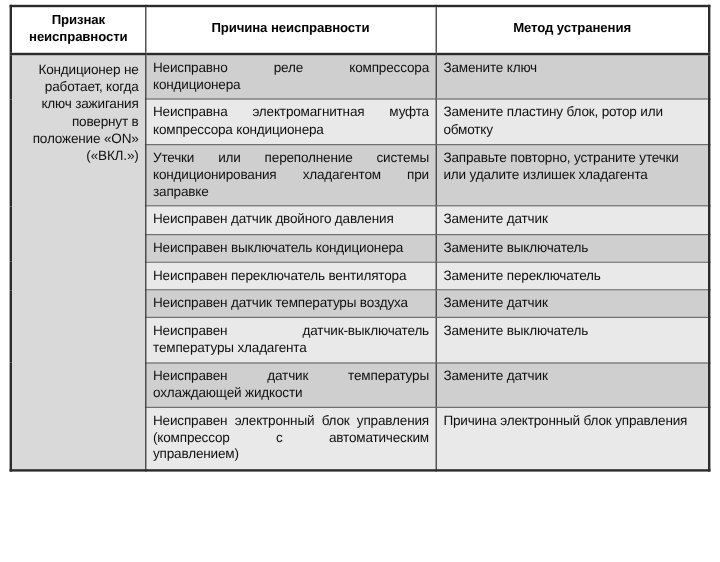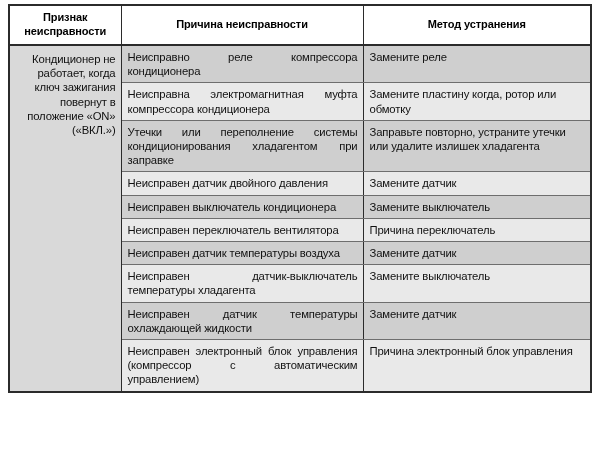--- a/index.html
+++ b/index.html
@@ -104,41 +104,41 @@
         <th class="h1">Признак неисправности</th>
         <th>Причина неисправности</th>
         <th>Метод устранения</th>
       </tr>
     </thead>
     <tbody id="table-body">
 
     <tr class="band-dark">
           <td class="symptom" rowspan="10">Кондиционер не работает, когда ключ зажигания повернут в положение «ON» («ВКЛ.»)</td>
           <td class="cause">Неисправно реле компрессора кондиционера</td>
-          <td class="remedy">Замените реле</td>
+          <td class="remedy">Замените ключ</td>
         </tr>
         <tr class="band-light">
           <td class="cause">Неисправна электромагнитная муфта компрессора кондиционера</td>
-          <td class="remedy">Замените пластину когда, ротор или обмотку</td>
+          <td class="remedy">Замените пластину блок, ротор или обмотку</td>
         </tr>
         <tr class="band-dark">
           <td class="cause">Утечки или переполнение системы кондиционирования хладагентом при заправке</td>
           <td class="remedy">Заправьте повторно, устраните утечки или удалите излишек хладагента</td>
         </tr>
         <tr class="band-light">
           <td class="cause">Неисправен датчик двойного давления</td>
           <td class="remedy">Замените датчик</td>
         </tr>
         <tr class="band-dark">
           <td class="cause">Неисправен выключатель кондиционера</td>
           <td class="remedy">Замените выключатель</td>
         </tr>
         <tr class="band-light">
           <td class="cause">Неисправен переключатель вентилятора</td>
-          <td class="remedy">Причина переключатель</td>
+          <td class="remedy">Замените переключатель</td>
         </tr>
         <tr class="band-dark">
           <td class="cause">Неисправен датчик температуры воздуха</td>
           <td class="remedy">Замените датчик</td>
         </tr>
         <tr class="band-light">
           <td class="cause">Неисправен датчик-выключатель температуры хладагента</td>
           <td class="remedy">Замените выключатель</td>
         </tr>
         <tr class="band-dark">

